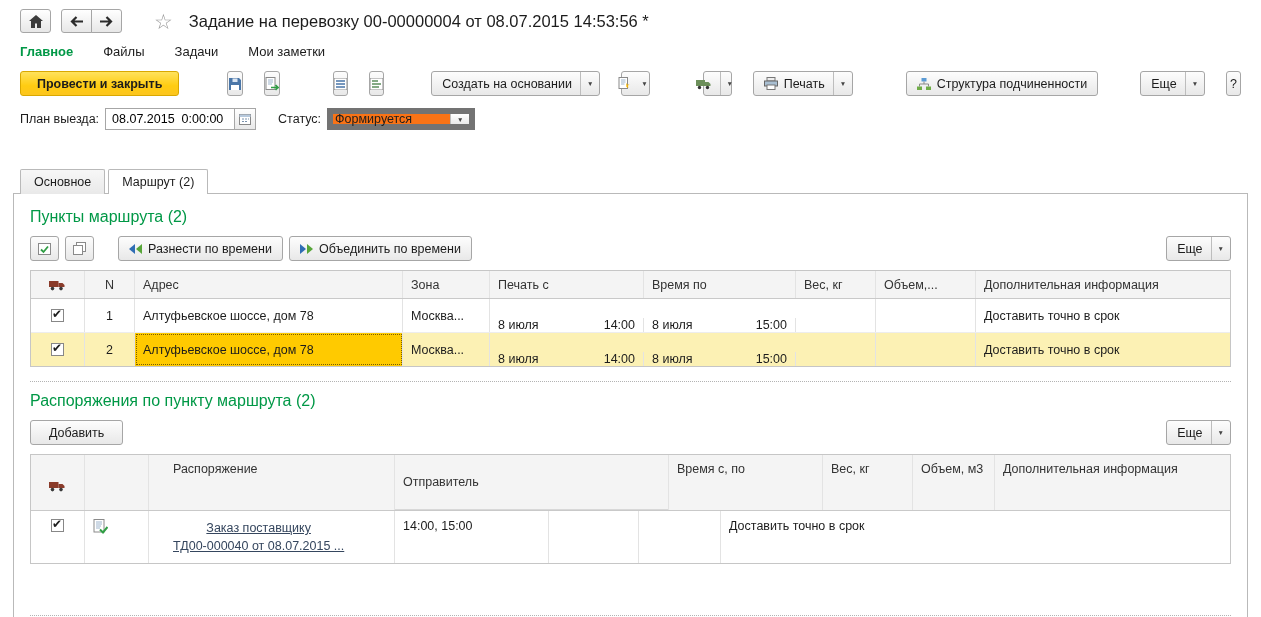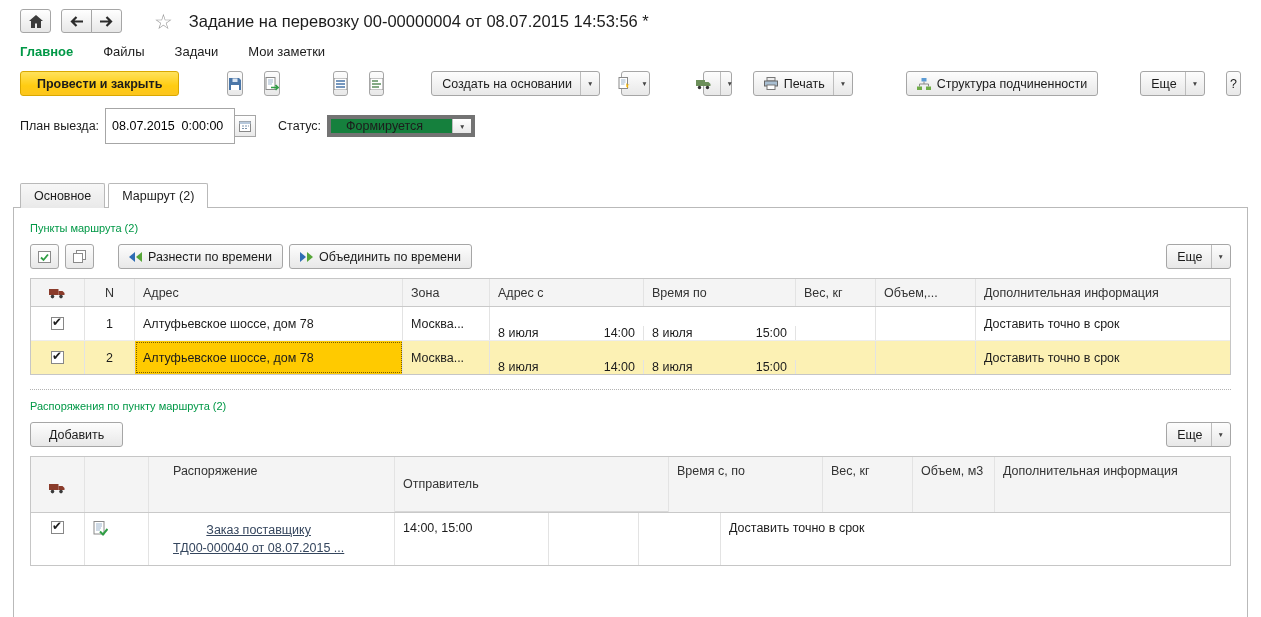--- a/index.html
+++ b/index.html
@@ -48,32 +48,32 @@
     font-size:6.5px; color:#444; height:100%;
     display:inline-flex; align-items:center;
     padding:0 6px; margin-left:2px; border-left:1px solid #bdbdbd;
   }
   .dd-arrow.noborder { border-left:none; padding-left:2px; }
   .gap-12 { width:12px; } .gap-24 { width:22px; } .spacer { flex:1; }
   
   .fields-row { display:flex; align-items:center; padding:3px 20px 10px; }
   .field-label { color:#1c1c1c; margin-right:6px; white-space:nowrap; }
   .text-input {
-    height:36px; width:130px; border:1px solid #a6a6a6;
+    height:22px; width:130px; border:1px solid #a6a6a6;
     padding:0 6px; font:inherit; background:#fff;
   }
   .mini-btn {
     width:22px; height:22px; margin-left:-1px;
     border:1px solid #a6a6a6; background:linear-gradient(#fff,#e9e9e9);
     display:inline-flex; align-items:center; justify-content:center; cursor:pointer;
   }
   .combo {
     display:inline-flex; align-items:center; justify-content:space-between;
-    height:22px; width:148px; border:4px solid #737373; background:#15803d;
-    padding-left:15px; cursor:pointer;
+    height:22px; width:148px; border:6px solid #737373; background:#f97316;
+    padding-left:2px; cursor:pointer;
   }
   .combo .combo-arrow {
     width:19px; height:100%; border-left:1px solid #bdbdbd;
     background:linear-gradient(#fff,#e9e9e9);
     display:inline-flex; align-items:center; justify-content:center;
     font-size:6.5px; color:#444;
   }
   
   .tabs-row { display:flex; padding-left:20px; position:relative; z-index:2;margin-top:28px; }
   .tab {
@@ -81,21 +81,21 @@
     border:1px solid #b9b9b9; border-bottom:none;
     border-radius:2px 2px 0 0;
     background:linear-gradient(#f7f7f7,#e9e9e9);
     cursor:pointer; position:relative; top:1px;
   }
   .tab.active { background:#fff; padding-bottom:5px; }
   .panel {
     margin:0 13px; border:1px solid #b9b9b9; background:#fff;
     height:428px; padding:10px 16px 0; position:relative; z-index:1;
   }
-  .section-title { color:#009846; font-size:11px; margin:4px 0 10px; font-weight:normal; }
+  .section-title { color:#009846; font-size:16px; margin:4px 0 10px; font-weight:normal; }
   .section-toolbar { display:flex; align-items:center; gap:6px; margin-bottom:9px; }
   .splitter { border-top:1px dotted #b3b3b3; margin:14px 0 10px; cursor:row-resize; }
   .bottom-splitter { position:absolute; left:16px; right:16px; bottom:4px; border-top:1px dotted #b3b3b3; cursor:row-resize; }
   
   .grid { border:1px solid #c6c6c6; width:1201px; background:#fff; }
   .grid-row { display:flex; align-items:stretch; border-bottom:1px solid #ededed; min-height:30px; }
   .grid-row:last-child { border-bottom:none; }
   .grid-header { background:#f4f4f4; border-bottom:1px solid #c9c9c9; color:#333; min-height:28px; }
   .cell {
     border-right:1px solid #e3e3e3; padding:0 8px;
@@ -351,21 +351,21 @@
                 <rect x="0" y="2" width="9.5" height="6" fill="#8a3b2a"></rect>
                 <path d="M9.5 4h4l2 2v2h-6z" fill="#8a3b2a"></path>
                 <circle cx="3.5" cy="9.6" r="1.8" fill="#3a3a3a"></circle>
                 <circle cx="12" cy="9.6" r="1.8" fill="#3a3a3a"></circle>
               </svg>
           </span>
         </div>
         <div class="cell c1">N</div>
         <div class="cell c2">Адрес</div>
         <div class="cell c3">Зона</div>
-        <div class="cell c4">Адрес с</div>
+        <div class="cell c4">Печать с</div>
         <div class="cell c5">Время по</div>
         <div class="cell c6">Вес, кг</div>
         <div class="cell c7">Объем,...</div>
         <div class="cell c8">Дополнительная информация</div>
       </div>
 
       <div class="grid-row">
         <div class="cell c0 center">
           <span class="checkbox checked"></span>
         </div>

